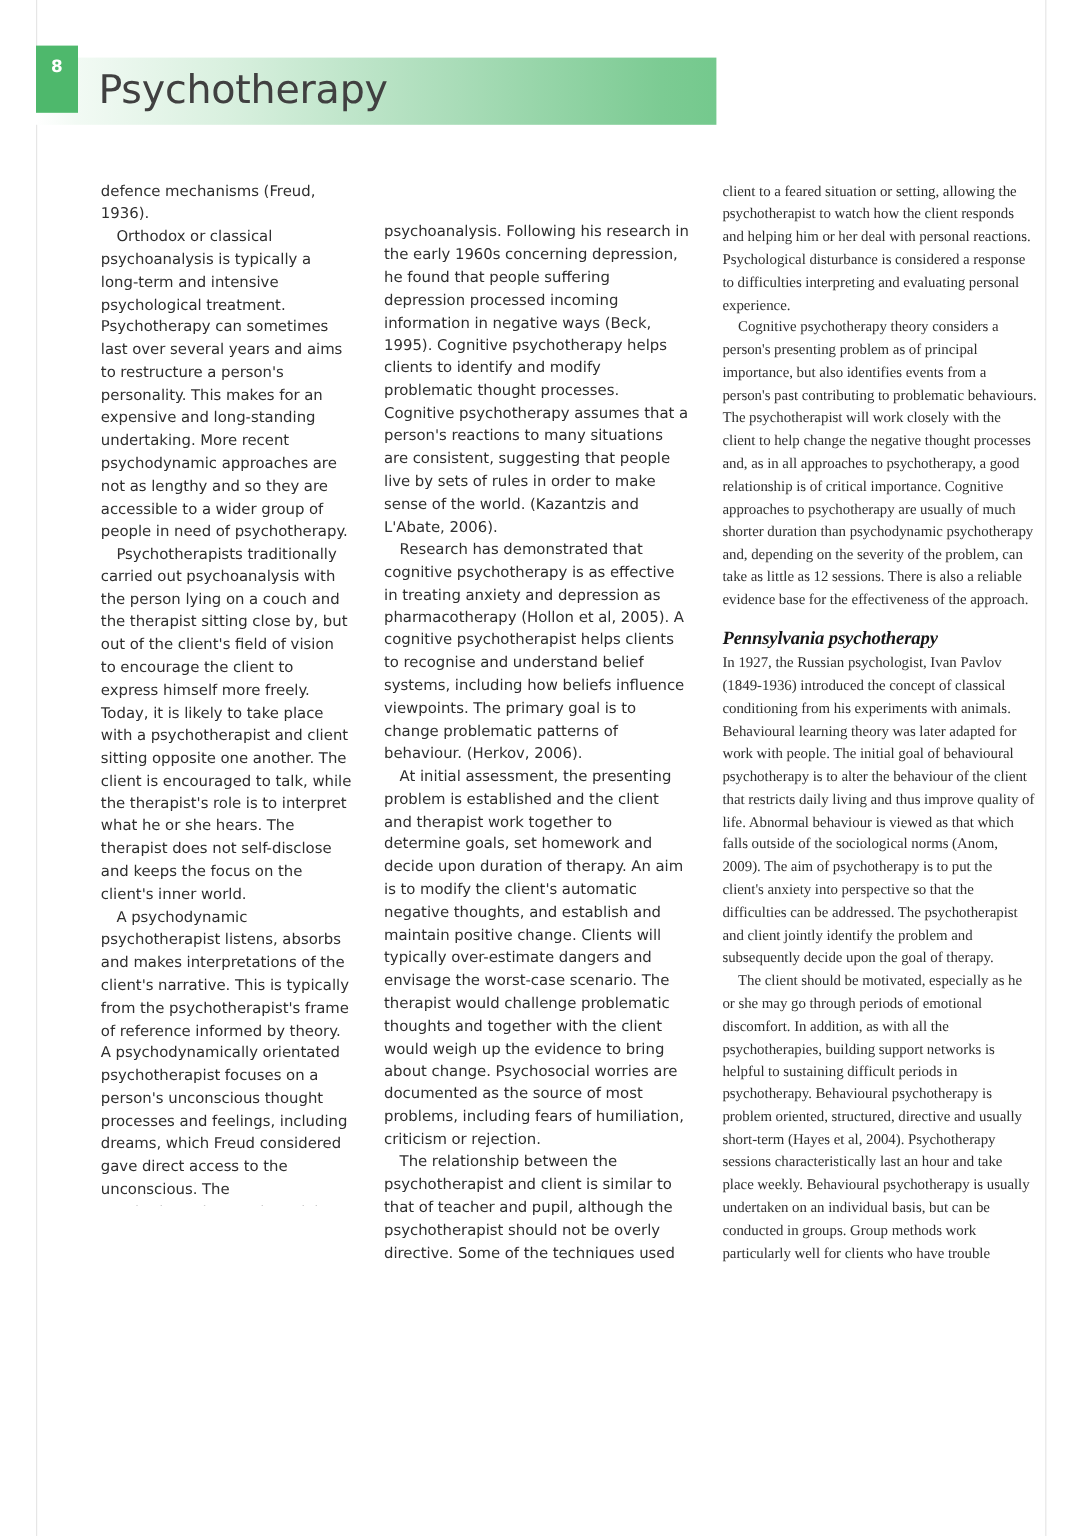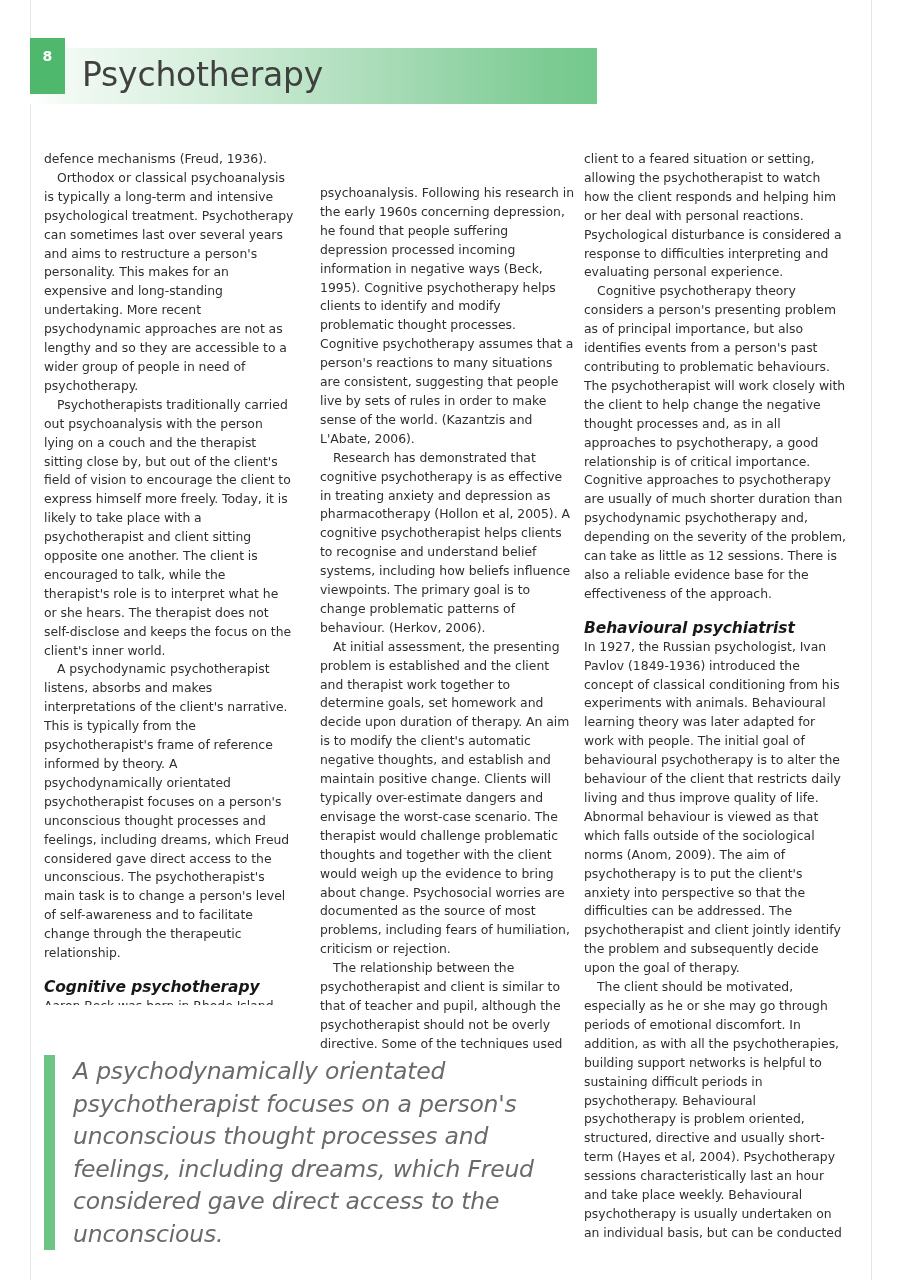--- a/index.html
+++ b/index.html
@@ -81,21 +81,21 @@
     top: 150px;
     width: 816px;
   }
   .col {
     position: absolute;
     top: 0;
     width: 255px;
   }
   .col-1 { left: 0px;   width: 250px; }
   .col-2 { left: 276px; width: 256px; margin-top: 34px; }
-  .col-3 { left: 540px; width: 262px; }
+  .col-3 { left: 558px; width: 262px; font-family: Liberation Serif, serif; }
 
   .col p,
   .col h3 {
     margin: 0;
     color: #2f2f2f;
   }
   .col p {
     font-size: 12.4px;
     line-height: 18.9px;
     text-indent: 13px;
@@ -108,21 +108,21 @@
     font-style: italic;
     font-weight: bold;
     color: #181818;
     margin-top: 15px;
     margin-bottom: 1px;
     letter-spacing: -0.1px;
   }
   .col h3.first { margin-top: 15px; }
 
   
-  .col-1 .block { height: 855px; overflow: hidden; }
+  .col-1 .block { height: 855px; overflow: hidden; margin-left: 40px; }
   .col-2 .block { height: 865px; overflow: hidden; }
   .col-3 .block { height: 1090px; overflow: hidden; }
 
   
   .pullquote {
     position: absolute;
     left: 44px;
     top: 1055px;
     width: 520px;
     display: flex;
@@ -176,26 +176,22 @@
         <p>Research has demonstrated that cognitive psychotherapy is as effective in treating anxiety and depression as pharmacotherapy (Hollon et al, 2005). A cognitive psychotherapist helps clients to recognise and understand belief systems, including how beliefs influence viewpoints. The primary goal is to change problematic patterns of behaviour. (Herkov, 2006).</p>
         <p>At initial assessment, the presenting problem is established and the client and therapist work together to determine goals, set homework and decide upon duration of therapy. An aim is to modify the client's automatic negative thoughts, and establish and maintain positive change. Clients will typically over-estimate dangers and envisage the worst-case scenario. The therapist would challenge problematic thoughts and together with the client would weigh up the evidence to bring about change. Psychosocial worries are documented as the source of most problems, including fears of humiliation, criticism or rejection.</p>
         <p><span>The relationship between the psychotherapist and client is similar to that of teacher and pupil, although the psychotherapist should not be overly directive. Some of the techniques used include homework, relaxation methods, role-playing, assertiveness training, activity monitoring and scheduling, and </span></p>
       </div>
     </div>
 
     <div class="col col-3">
       <div class="block">
         <p class="noindent">client to a feared situation or setting, allowing the psychotherapist to watch how the client responds and helping him or her deal with personal reactions. Psychological disturbance is considered a response to difficulties interpreting and evaluating personal experience.</p>
         <p>Cognitive psychotherapy theory considers a person's presenting problem as of principal importance, but also identifies events from a person's past contributing to problematic behaviours. The psychotherapist will work closely with the client to help change the negative thought processes and, as in all approaches to psychotherapy, a good relationship is of critical importance. Cognitive approaches to psychotherapy are usually of much shorter duration than psychodynamic psychotherapy and, depending on the severity of the problem, can take as little as 12 sessions. There is also a reliable evidence base for the effectiveness of the approach.</p>
-        <h3>Behavioural psychiatrist</h3>
+        <h3>Pennsylvania psychotherapy</h3>
         <p class="noindent">In 1927, the Russian psychologist, Ivan Pavlov (1849-1936) introduced the concept of classical conditioning from his experiments with animals. Behavioural learning theory was later adapted for work with people. The initial goal of behavioural psychotherapy is to alter the behaviour of the client that restricts daily living and thus improve quality of life. Abnormal behaviour is viewed as that which falls outside of the sociological norms (Anom, 2009). The aim of psychotherapy is to put the client's anxiety into perspective so that the difficulties can be addressed. The psychotherapist and client jointly identify the problem and subsequently decide upon the goal of therapy.</p>
         <p>The client should be motivated, especially as he or she may go through periods of emotional discomfort. In addition, as with all the psychotherapies, building support networks is helpful to sustaining difficult periods in psychotherapy. Behavioural psychotherapy is problem oriented, structured, directive and usually short-term (Hayes et al, 2004). Psychotherapy sessions characteristically last an hour and take place weekly. Behavioural psychotherapy is usually undertaken on an individual basis, but can be conducted in groups. Group methods work particularly well for clients who have trouble</p>
       </div>
     </div>
 
   </div>
 
-  <div class="pullquote">
-    <div class="pullquote-bar"></div>
-    <div class="pullquote-text">A psychodynamically orientated psychotherapist focuses on a person's unconscious thought processes and feelings, including dreams, which Freud considered gave direct access to the unconscious.</div>
-  </div>
 
 </div>
 
 </body></html>

